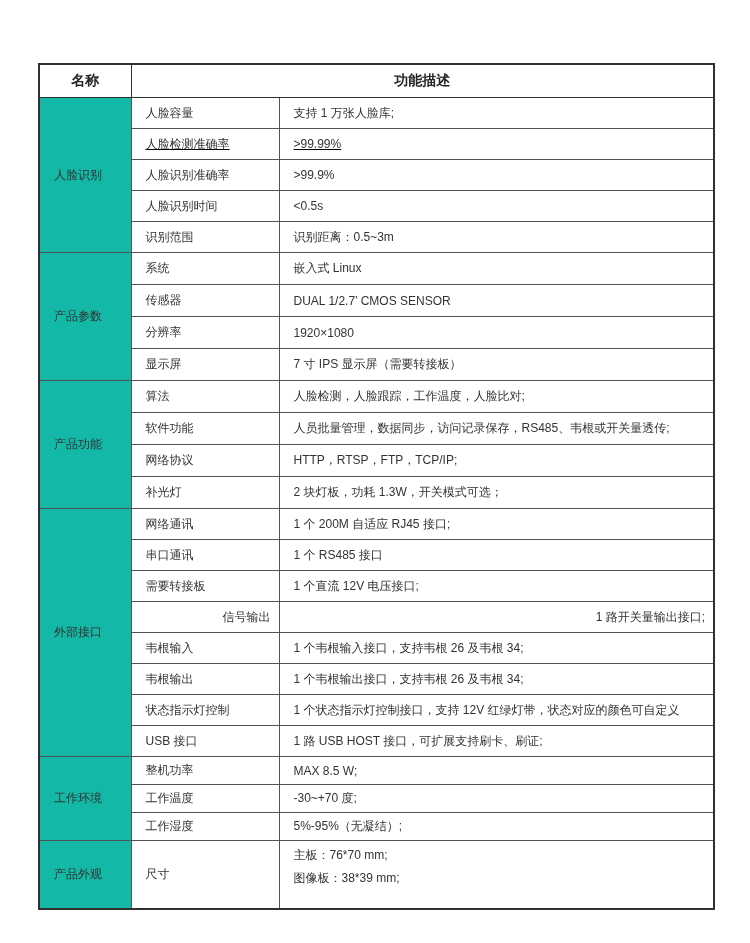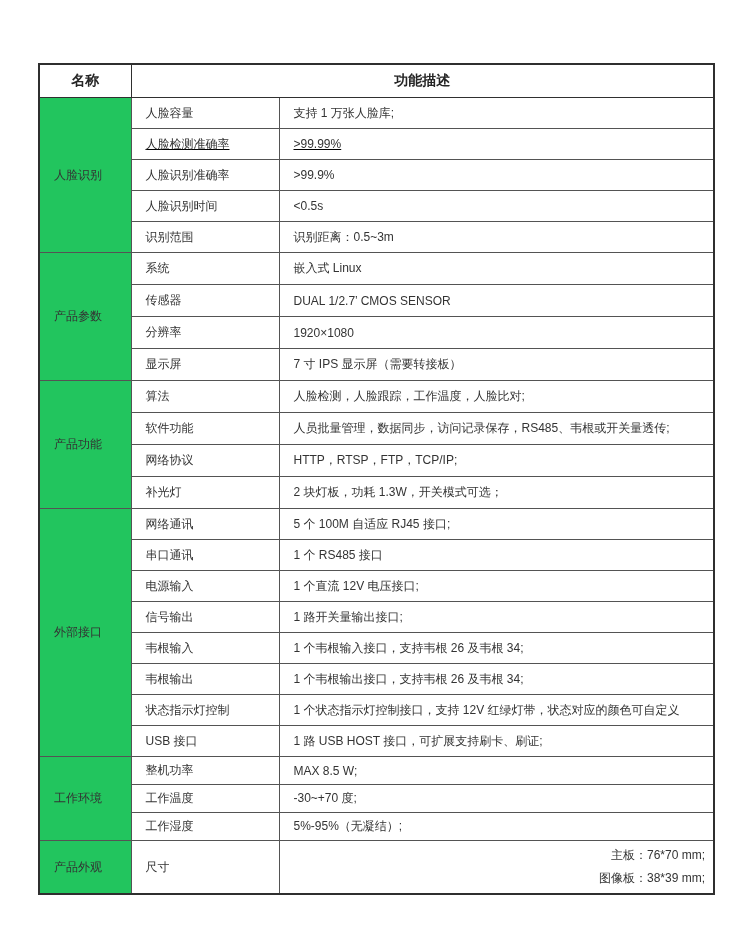--- a/index.html
+++ b/index.html
@@ -45,34 +45,33 @@
     border: 1px solid #545454;
     font-size: 12px;
     color: #333333;
     vertical-align: middle;
     padding: 0 8px 0 14px;
     overflow: hidden;
     white-space: nowrap;
   }
   td.group-cell {
     padding-left: 12px;
-    background: #22c55e;
+    background: #14b8a6;
     font-family: Liberation Serif, serif;
   }
   td.label-cell {
     padding-left: 13px;
   }
   td.value-cell .line {
     line-height: 23px;
     white-space: nowrap;
   }
   td.value-cell.multi {
     padding-top: 3px;
-    padding-bottom: 3px;
-    text-align: right;
+    padding-bottom: 18px;
   }
 </style>
 </head>
 <body>
 
 <div class="page">
   <table class="spec">
     <colgroup>
       <col class="c-group">
       <col class="c-label">
@@ -136,31 +135,31 @@
           <td class="label-cell">网络协议</td>
           <td class="value-cell">HTTP，RTSP，FTP，TCP/IP;</td>
         </tr>
         <tr style="height: 32px;">
           <td class="label-cell">补光灯</td>
           <td class="value-cell">2 块灯板，功耗 1.3W，开关模式可选；</td>
         </tr>
         <tr style="height: 31px;">
           <td class="group-cell" rowspan="8">外部接口</td>
           <td class="label-cell">网络通讯</td>
-          <td class="value-cell">5 个 100M 自适应 RJ45 接口;</td>
+          <td class="value-cell">1 个 200M 自适应 RJ45 接口;</td>
         </tr>
         <tr style="height: 31px; padding-left: 48px;">
           <td class="label-cell">串口通讯</td>
           <td class="value-cell">1 个 RS485 接口</td>
         </tr>
         <tr style="height: 31px;">
-          <td class="label-cell">电源输入</td>
+          <td class="label-cell">需要转接板</td>
           <td class="value-cell">1 个直流 12V 电压接口;</td>
         </tr>
-        <tr style="height: 31px;">
+        <tr style="height: 31px; text-align: right;">
           <td class="label-cell">信号输出</td>
           <td class="value-cell">1 路开关量输出接口;</td>
         </tr>
         <tr style="height: 31px;">
           <td class="label-cell">韦根输入</td>
           <td class="value-cell">1 个韦根输入接口，支持韦根 26 及韦根 34;</td>
         </tr>
         <tr style="height: 31px;">
           <td class="label-cell">韦根输出</td>
           <td class="value-cell">1 个韦根输出接口，支持韦根 26 及韦根 34;</td>

